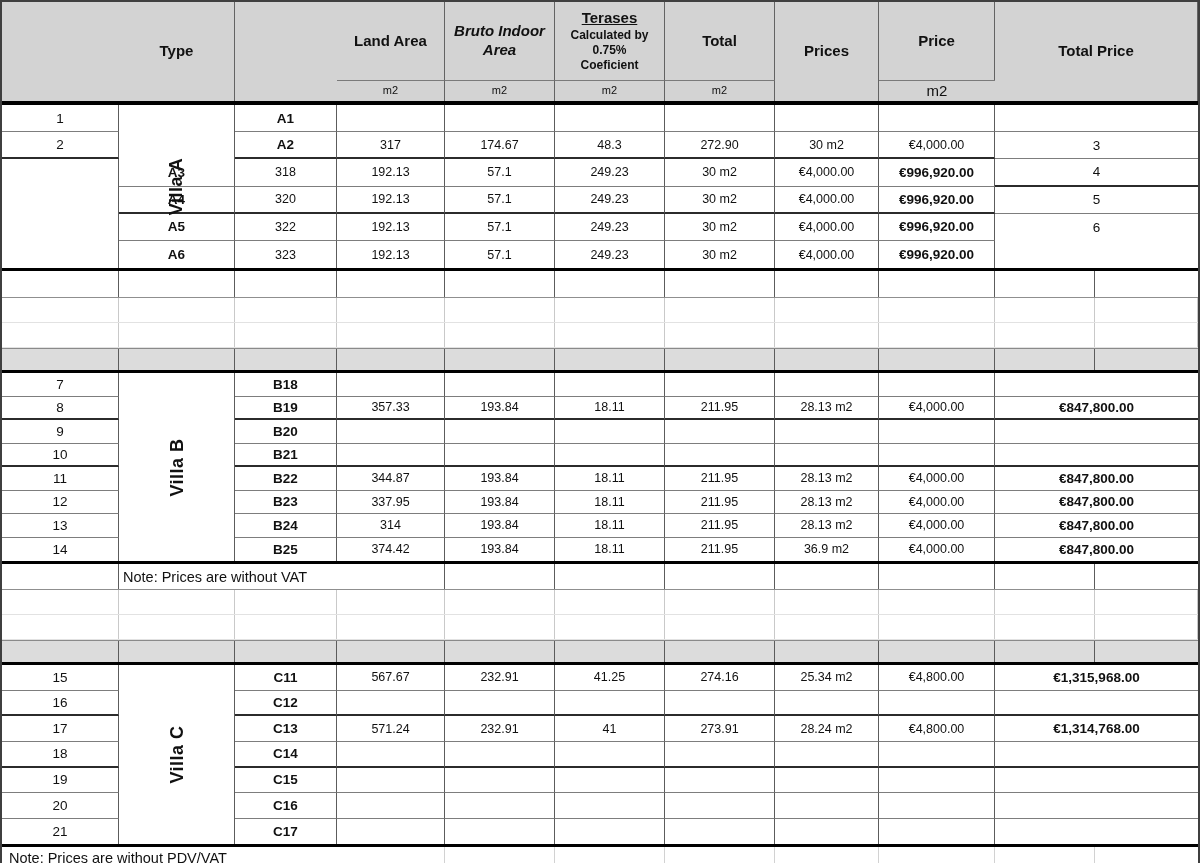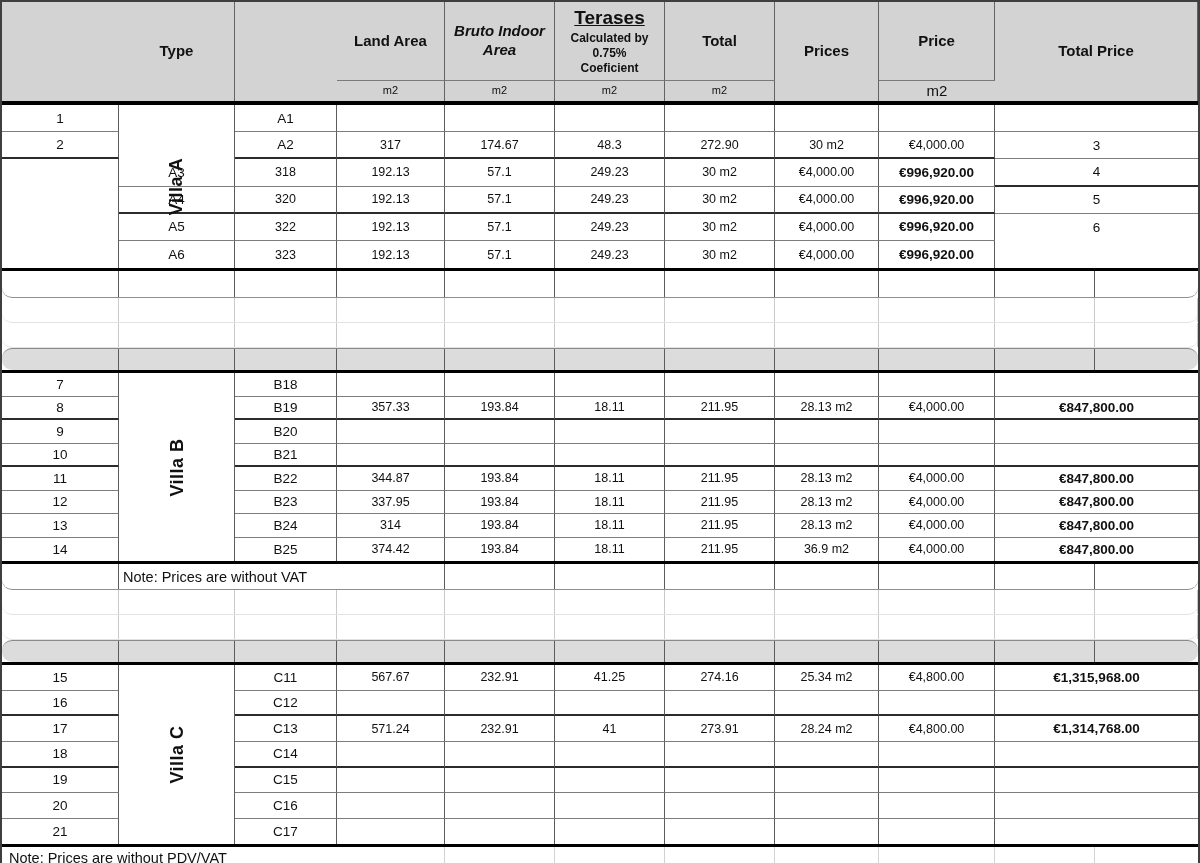--- a/index.html
+++ b/index.html
@@ -21,45 +21,45 @@
     border-right:1px solid #636363;font-weight:bold;font-size:15px;text-align:center;line-height:1.25;
   }
   .hcell:last-child{border-right:none;}
   .span2{grid-row:1/3;}
   .hc1{grid-column:1}.hc2{grid-column:2}.hc3{grid-column:3}.hc4{grid-column:4}.hc5{grid-column:5}
   .hc6{grid-column:6}.hc7{grid-column:7}.hc8{grid-column:8}.hc9{grid-column:9}.hc10{grid-column:10}
   .r1{grid-row:1}.r2{grid-row:2}
   .ucell{border-top:1px solid #7a7a7a;font-weight:normal;font-size:11px;justify-content:center;}
   .ucell.big{font-size:15px;}
   .hwrap{display:block;width:92px;font-style:italic;}
-  .t-main{display:block;text-decoration:underline;font-size:19px;}
+  .t-main{display:block;text-decoration:underline;font-size:15px;}
   .t-sub{display:block;font-size:12px;width:84px;margin:1px auto 0;}
   
   .section{
     position:relative;display:grid;grid-template-columns:var(--cols);
     grid-auto-rows:var(--rh);border-bottom:3px solid #000;background:#fff;
   }
   .cell{
     display:flex;align-items:center;justify-content:center;
     border-right:1px solid #5c5c5c;border-bottom:1px solid #7d7d7d;
     font-size:12.5px;overflow:hidden;white-space:nowrap;
   }
   .cell:nth-child(10n){border-right:none;}
   .cell.lastrow{border-bottom:none;}
   .cell.heavy{border-bottom:2px solid #2b2b2b;}
   .c-spacer{border-bottom:none !important;}
   .c-num{font-size:13.5px;}
-  .c-name{font-weight:normal;font-size:13.5px;}
+  .c-name{font-weight:bold;font-size:13.5px;}
   .c-tprice{font-weight:bold;font-size:13.5px;}
   .villa-label{position:absolute;left:117px;top:0;width:116px;height:100%;
     display:flex;align-items:center;justify-content:center;pointer-events:none;}
   .villa-label span{transform:rotate(-90deg);font-weight:bold;font-size:18px;white-space:nowrap;letter-spacing:.5px;}
   
   .filler{border-bottom:3px solid #000;}
-  .frow{display:grid;grid-template-columns:var(--fcols);border-radius:10px;}
+  .frow{display:grid;grid-template-columns:var(--fcols);}
   .frow .fc{border-right:1px solid #5c5c5c;}
   .frow .fc:last-child{border-right:none;}
   .frow.bordered{border-bottom:1px solid #8f8f8f;}
   .frow.faint{border-bottom:1px solid #e2e2e2;}
   .frow.faint .fc{border-right:1px solid #c9c9c9;}
   .frow.band{background:#dcdcdc;border-top:1px solid #8a8a8a;}
   .notecell{display:flex;align-items:center;grid-column:2/5;padding-left:4px;
     font-size:14.5px;border-right:1px solid #5c5c5c;white-space:nowrap;}
   
   .bottomnote{display:grid;grid-template-columns:var(--fcols);height:21px;}

